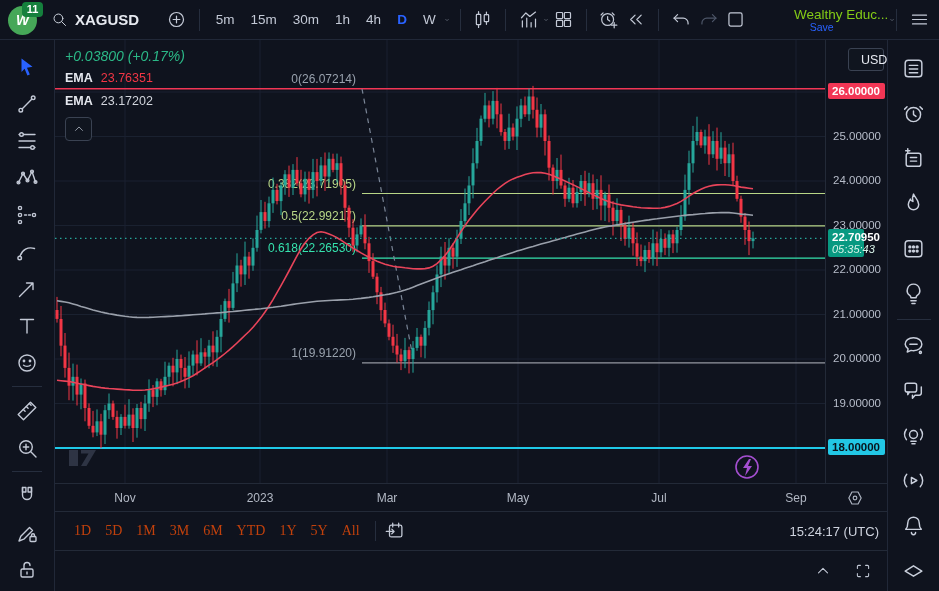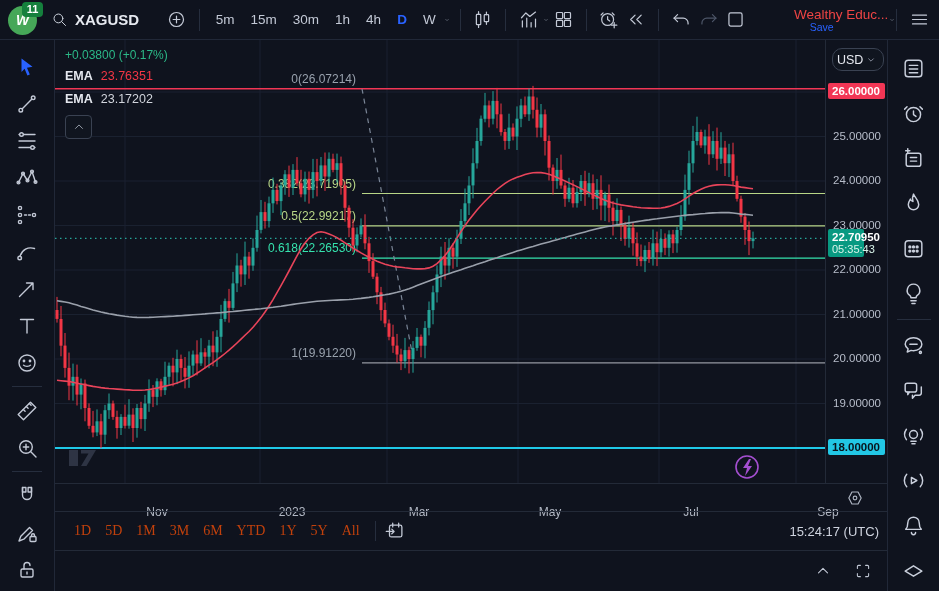--- a/index.html
+++ b/index.html
@@ -16,53 +16,53 @@
   .symbol-search .icon { width:17px; height:17px; color:#cdd3de; }
   .tb-btn { background:none; border:none; color:#c3c9d6; width:28px; height:28px; padding:3px; cursor:pointer; display:flex; align-items:center; justify-content:center; }
   .tb-btn.dim { color:#4d5668; }
   .tb-btn .ic { width:21px; height:21px; display:block; }
   .tb-sep { width:1px; height:22px; background:#262e3e; margin:0 9px; }
   .intervals { display:flex; align-items:center; gap:2px; }
   .interval { background:none; border:none; color:#c3c9d6; font-size:13.5px; padding:4px 7px; cursor:pointer; font-family:inherit; border-radius:3px;text-align:center; }
   .interval.active { color:var(--accent); font-weight:bold; }
   .caret-sm { width:14px; height:14px; color:#9aa2b1; display:inline-block; }
   .account { display:flex; flex-direction:column; align-items:center; margin-left:6px; cursor:pointer; }
-  .account .nm { color:#ef4444; font-size:13.5px; max-width:102px; white-space:nowrap;margin-left:39px; }
+  .account .nm { color:#84cc16; font-size:13.5px; max-width:102px; white-space:nowrap;margin-left:39px; }
   .account .sv { color:var(--accent); font-size:10.5px; margin-top:-1px; }
   .topbar .push { margin-left:auto; }
 
   
   .main { flex:1; display:flex; min-height:0; }
   .left-toolbar { flex:0 0 55px; border-right:1px solid #212838; display:flex; flex-direction:column; align-items:center; padding-top:8px; overflow:hidden; }
   .tool { width:38px; height:37px; flex:0 0 37px; background:none; border:none; color:#c3c9d6; cursor:pointer; display:flex; align-items:center; justify-content:center; }
   .tool.active { color:var(--accent); }
   .tool .ic { width:24px; height:24px; }
   .tb-div { width:30px; height:1px; background:#262e3e; margin:5px 0; flex:0 0 1px; }
 
   .center { flex:1; display:flex; flex-direction:column; min-width:0; }
   .chart-area { position:relative; height:443px; flex:0 0 443px; }
   .plot { position:absolute; left:0; top:0; }
   .price-axis { position:absolute; left:770px; top:0; width:62px; height:443px; border-left:1px solid #232a38; font-size:11.5px; }
-  .currency { position:absolute; right:3px; top:8px; width:52px; height:23px; border:1px solid #3a4252; border-radius:10px; color:#e6e9f0; font-size:12.5px; display:flex; align-items:center; justify-content:space-between; padding:0 5px 0 4px; cursor:pointer; background:#10151f; }
+  .currency { position:absolute; right:3px; top:8px; width:36px; height:23px; border:1px solid #3a4252; border-radius:3px; color:#e6e9f0; font-size:12.5px; display:flex; align-items:center; justify-content:space-between; padding:0 5px 0 12px; cursor:pointer; background:#10151f; }
   .tick { position:absolute; left:7px; color:#b7bdca; }
   .tick.badge-red { left:2px; background:var(--c26); color:#fff; padding:2px 5px 2px 4px; border-radius:2px; font-weight:bold; }
   .tick.badge-cyan { left:2px; background:var(--c18); color:#09131c; padding:2px 5px 2px 4px; border-radius:2px; font-weight:bold; }
   .last-badge { position:absolute; left:2px; width:36px; background:var(--lastbg); border-radius:2px; color:#fff; text-align:left; padding:2px 0 2px 4px; }
   .last-badge .p { font-weight:bold; font-size:11.5px; display:block; }
-  .last-badge .cd { font-size:11px; color:#d9f4ea; display:block; }
+  .last-badge .cd { font-size:11px; color:#d9f4ea; display:block;font-style:italic; }
 
   .legend { position:absolute; left:10px; top:8px; }
-  .chg { font-size:12px; color:var(--chg); margin-bottom:7px; }
+  .chg { font-size:14px; color:var(--chg); margin-bottom:7px;font-style:italic; }
   .lgd-row { font-size:12.5px; color:#e4e7ee; margin-bottom:9px; font-weight:bold; }
   .lgd-row .v { font-weight:normal; margin-left:8px; }
   .collapse { margin-top:2px; width:27px; height:24px; background:#10151f; border:1px solid #3a4252; border-radius:4px; color:#aeb5c2; cursor:pointer; display:flex; align-items:center; justify-content:center; }
   .collapse .ic { width:14px; height:14px; }
 
   .time-axis { position:relative; height:28px; flex:0 0 28px; border-top:1px solid #232a38; font-size:12px; color:#b2b8c4; }
-  .time-axis .tlabel { position:absolute; top:21px; transform:translateX(-50%);margin-left:32px; }
+  .time-axis .tlabel { position:absolute; top:7px; transform:translateX(-50%); }
   .time-axis .gear { position:absolute; left:790px; top:4px; width:20px; height:20px; color:#aeb5c2; cursor:pointer; }
 
   .range-row { position:relative; height:39px; flex:0 0 39px; border-top:1px solid #232a38; display:flex; align-items:center; padding-left:12px; }
   .range-btn { background:none; border:none; color:#c2410c; font-size:14px; padding:5px 7px; cursor:pointer; font-family:Liberation Serif, serif; }
   .rr-sep { width:1px; height:20px; background:#262e3e; margin:0 8px; }
   .range-row .cal { width:22px; height:22px; color:#c3c9d6; cursor:pointer; }
   .range-row .clock { position:absolute; right:8px; font-size:13px; color:#cfd4df; cursor:pointer; }
 
   .bottom-panel { position:relative; flex:1; border-top:1px solid #232a38; display:flex; align-items:center; padding-left:15px; gap:40px; }
   .bp-tab { background:none; border:none; color:#d6dae3; font-size:13.5px; cursor:pointer; font-family:inherit; display:flex; align-items:center; gap:6px; }

